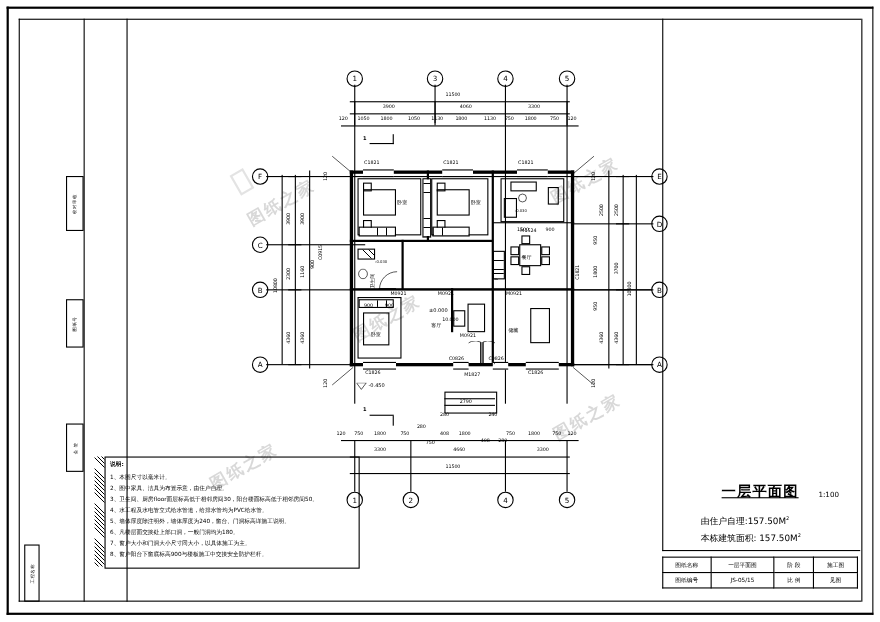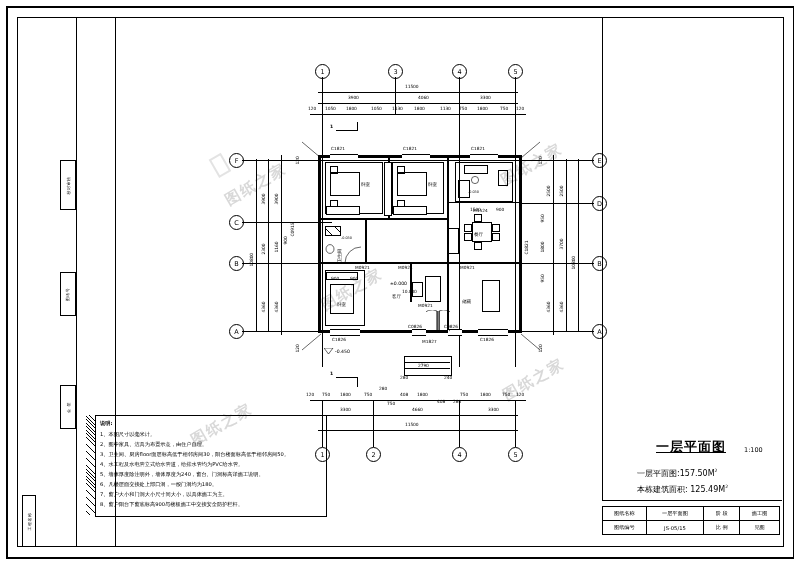--- a/index.html
+++ b/index.html
@@ -365,24 +365,24 @@
   <div class="note" style="left:100px;top:460px;">4、水工程及水电管立式给水管道，给排水管均为PVC给水管。</div>
   <div class="note" style="left:100px;top:470px;">5、墙体厚度除注明外，墙体厚度为240，窗台、门洞标高详施工说明。</div>
   <div class="note" style="left:100px;top:480px;">6、凡楼层面交接处上部口洞，一般门洞均为180。</div>
   <div class="note" style="left:100px;top:490px;">7、窗户大小和门洞大小尺寸同大小，以具体施工为主。</div>
   <div class="note" style="left:100px;top:500px;">8、窗户阳台下窗底标高900与楼板施工中交接安全防护栏杆。</div>
 
   <div class="title-main" style="left:656px;top:438px;text-decoration:underline;">一层平面图</div>
   <div class="title-scale" style="left:744px;top:446px;">1:100</div>
 
   <div class="area" style="left:637px;top:468px;">
-    <span>一层平面图:157.50M</span><span class="sup">2</span>
+    <span>由住户自理:157.50M</span><span class="sup">2</span>
   </div>
   <div class="area" style="left:637px;top:484px;">
-    <span>本栋建筑面积: 125.49M</span><span class="sup">2</span>
+    <span>本栋建筑面积: 157.50M</span><span class="sup">2</span>
   </div>
 
   <table class="tb" style="left:602px;top:506px;width:178px;">
     <tbody>
         <tr>
       <td style="width:44px;">图纸名称</td>
       <td style="width:58px;">一层平面图</td>
       <td style="width:36px;">阶  段</td>
       <td style="width:40px;">施工图</td>
     </tr>

